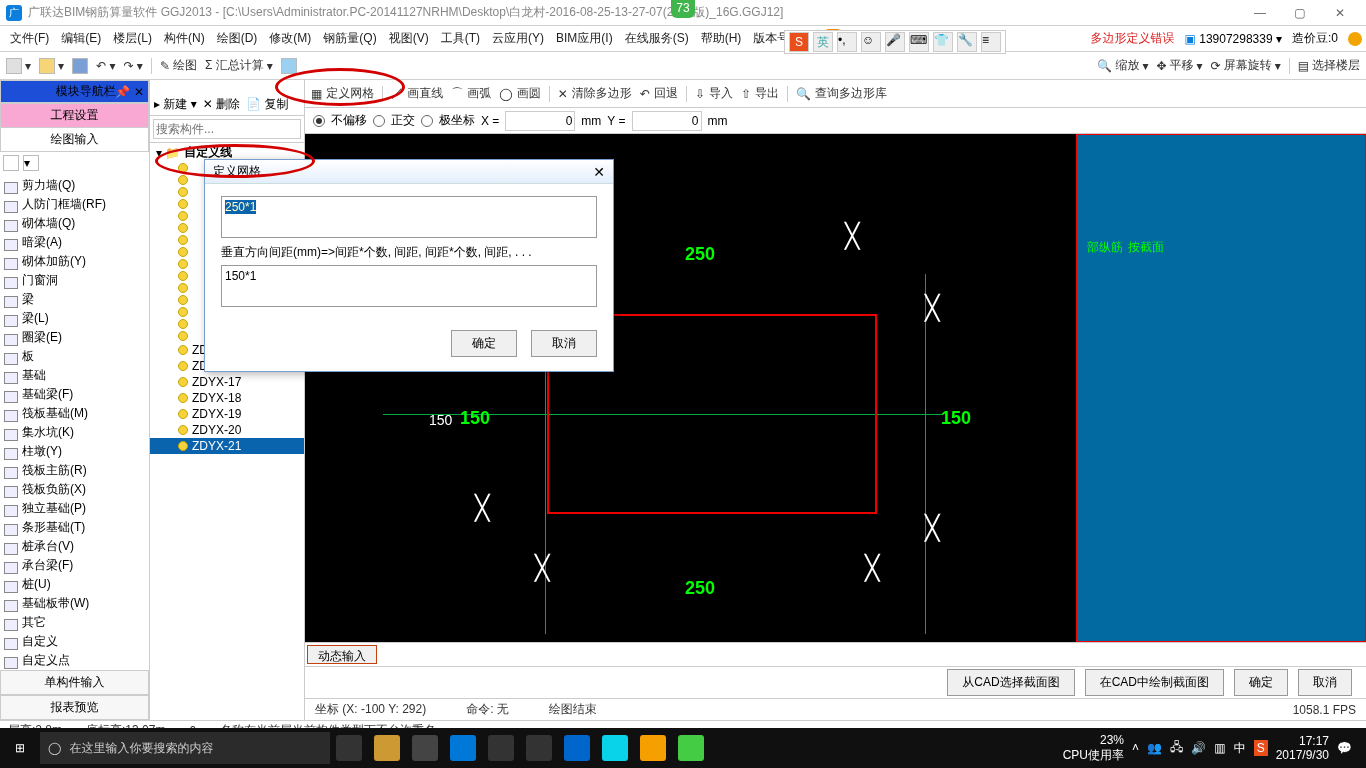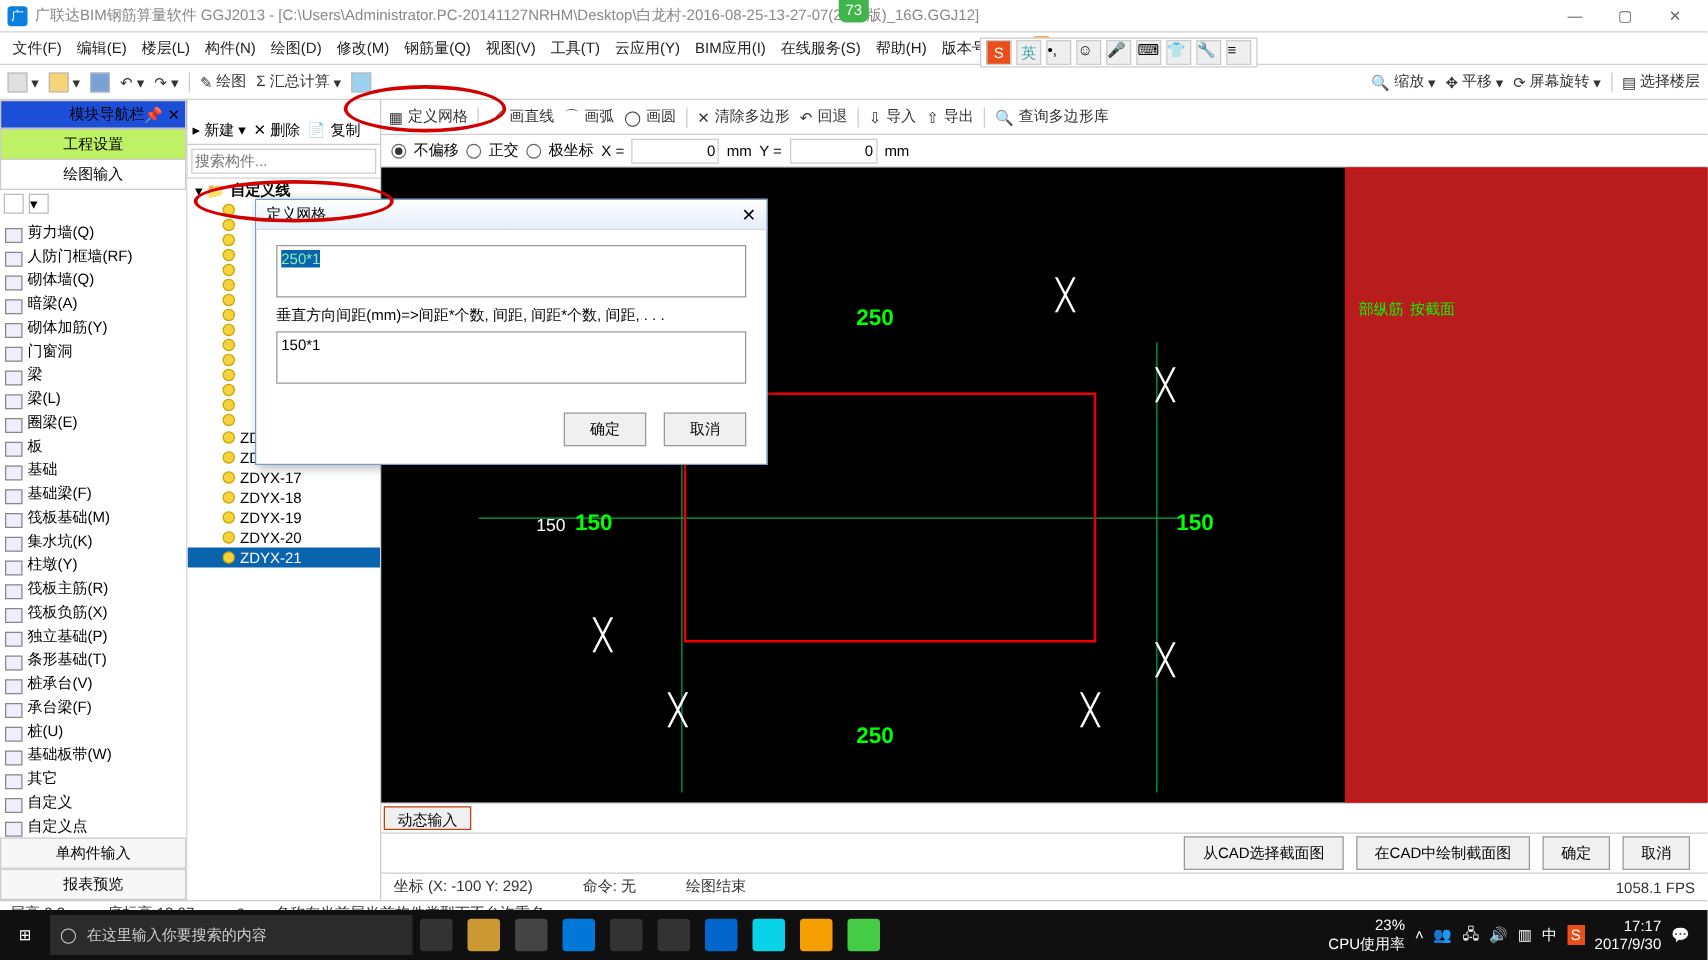--- a/index.html
+++ b/index.html
@@ -14,21 +14,21 @@
 .menu-bar .sep { width:1px; height:16px; background:#ccc; margin:0 4px; }
 .menu-bar .right-area { margin-left:auto; display:flex; align-items:center; gap:10px; }
 .menu-bar .red { color:#d22; }
 .orange-icon { width:14px; height:14px; background:#f28a12; border-radius:2px; display:inline-block; margin-right:3px; }
 .tool-row { height:28px; display:flex; align-items:center; padding:0 6px; gap:8px; border-bottom:1px solid #d0d0d0; color:#333; }
 .tool-row .ic { width:16px; height:16px; background:#e0e0e0; border:1px solid #bbb; }
 .tool-row .btn { display:flex; align-items:center; gap:3px; }
 .content { display:flex; height:640px; }
 .left-panel { width:150px; border-right:1px solid #ccc; display:flex; flex-direction:column; }
 .panel-hdr { background:#1d4ed8; border:1px solid #ccc; padding:2px 4px; display:flex; align-items:center; justify-content:flex-end; }
-.panel-tab { text-align:center; padding:3px; border:1px solid #ccc; background:#bef264; }
+.panel-tab { text-align:center; padding:3px; border:1px solid #ccc; background:#f9a8d4; }
 .mini-tb { padding:3px; display:flex; gap:4px; }
 .mini-tb .mic { width:16px; height:16px; border:1px solid #bbb; }
 .tree { flex:1; overflow:auto; padding:2px 4px; }
 .tree .node { display:flex; align-items:flex-end; gap:4px; padding:1px 0; }
 .tree .ti { width:14px; height:12px; border:1px solid #888; background:#eef; }
 .middle { width:155px; border-right:1px solid #ccc; display:flex; flex-direction:column; }
 .middle .mhdr { padding:2px 4px; display:flex; gap:6px; border-bottom:1px solid #ccc; align-items:center;margin-top:14px; }
 .search-row { padding:3px; border-bottom:1px solid #ccc; }
 .search-row input { width:100%; border:1px solid #ccc; padding:2px; color:#999; }
 .list { flex:1; overflow:auto; background:#fff; }
@@ -37,21 +37,21 @@
 .list .li.sel { background:#0a64ad; color:#fff; }
 .canvas-area { flex:1; position:relative; display:flex; flex-direction:column; }
 .poly-toolbar { height:28px; border-bottom:1px solid #ccc; display:flex; align-items:center; gap:8px; padding:0 6px; color:#333; }
 .poly-toolbar .grp { display:flex; align-items:center; gap:4px; }
 .circle-mark { position:absolute; border:3px solid #d30000; border-radius:50%; pointer-events:none; }
 .xy-row { height:26px; border-bottom:1px solid #ccc; display:flex; align-items:center; gap:6px; padding:0 8px; }
 .xy-row .radio { width:12px; height:12px; border:1px solid #666; border-radius:50%; }
 .xy-row .radio.on::after { content:""; display:block; width:6px; height:6px; background:#333; border-radius:50%; margin:2px; }
 .xy-row input { width:70px; border:1px solid #ccc; text-align:right; padding:2px; }
 .viewport { flex:1; background:#000; position:relative; overflow:hidden; }
-.view-right { position:absolute; right:0; top:0; bottom:0; width:290px; background:#b91c1c; border:1px solid #e00; }
+.view-right { position:absolute; right:0; top:0; bottom:0; width:290px; background:#0369a1; border:1px solid #e00; }
 .view-right .txt { position:absolute; top:100px; left:10px; color:#0f0; font-size:18px; }
 .view-right .txt span.r { color:#0f0; }
 .dim { position:absolute; color:#0f0; font-size:18px; font-weight:bold; }
 .dim.w { color:#fff; font-size:14px; font-weight:normal; }
 .rect { position:absolute; border:2px solid #e00; }
 .gline { position:absolute; background:#0a4; }
 .cross { position:absolute; color:#fff; font-size:24px; }
 .dyn-bar { height:24px; border-top:1px solid #ccc; display:flex; }
 .dyn-bar .btn { border:1px solid #c2410c; padding:2px 10px; margin:2px; background:#f0f0f0; }
 .btn-row { height:32px; border-top:1px solid #ccc; display:flex; align-items:center; justify-content:flex-end; gap:10px; padding-right:14px; }
@@ -104,20 +104,26 @@
   <span class="mi">钢筋量(Q)</span>
   <span class="mi">视图(V)</span>
   <span class="mi">工具(T)</span>
   <span class="mi">云应用(Y)</span>
   <span class="mi">BIM应用(I)</span>
   <span class="mi">在线服务(S)</span>
   <span class="mi">帮助(H)</span>
   <span class="mi">版本号(B)</span>
   <span class="sep"></span>
   <span class="mi"><span class="orange-icon"></span><span>新建变更</span> ▾</span>
+  <div class="right-area">
+    <span class="red">多边形定义错误</span>
+    <span><span style="color:#0b7fde">▣</span> <span>13907298339</span> ▾</span>
+    <span>造价豆:0</span>
+    <span style="width:14px;height:14px;background:#f2a500;border-radius:50%;display:inline-block"></span>
+  </div>
 </div>
 
 <div class="tool-row">
   <div class="btn"><div class="ic"></div>▾</div>
   <div class="btn"><div class="ic" style="background:#f6d478"></div>▾</div>
   <div class="btn">
       <div class="ic" style="background:#7aa0d6"></div>
     </div>
   <div class="btn">↶ ▾</div>
   <div class="btn">↷ ▾</div>
@@ -452,21 +458,21 @@
   <span>0</span>
   <span>名称在当前层当前构件类型下不允许重名</span>
 </div>
 
 <div class="dialog">
   <div class="dhdr">
     <span>定义网格</span>
     <span class="x">✕</span>
   </div>
   <div class="dbody">
-    <div style="width:100%;height:42px;border:1px solid #999;padding:3px"><span style="background:#0a64ad;color:#86efac">250*1</span></div>
+    <div style="width:100%;height:42px;border:1px solid #999;padding:3px"><span style="background:#0a64ad;color:#fef9c3">250*1</span></div>
     <div class="lbl">垂直方向间距(mm)=&gt;间距*个数, 间距, 间距*个数, 间距, . . .</div>
     <textarea style="">150*1</textarea>
   </div>
   <div class="dbtns">
     <div class="b">确定</div>
     <div class="b">取消</div>
   </div>
 </div>
 
 <div class="circle-mark" style="position:absolute;left:155px;top:144px;width:160px;height:34px;z-index:101"></div>

